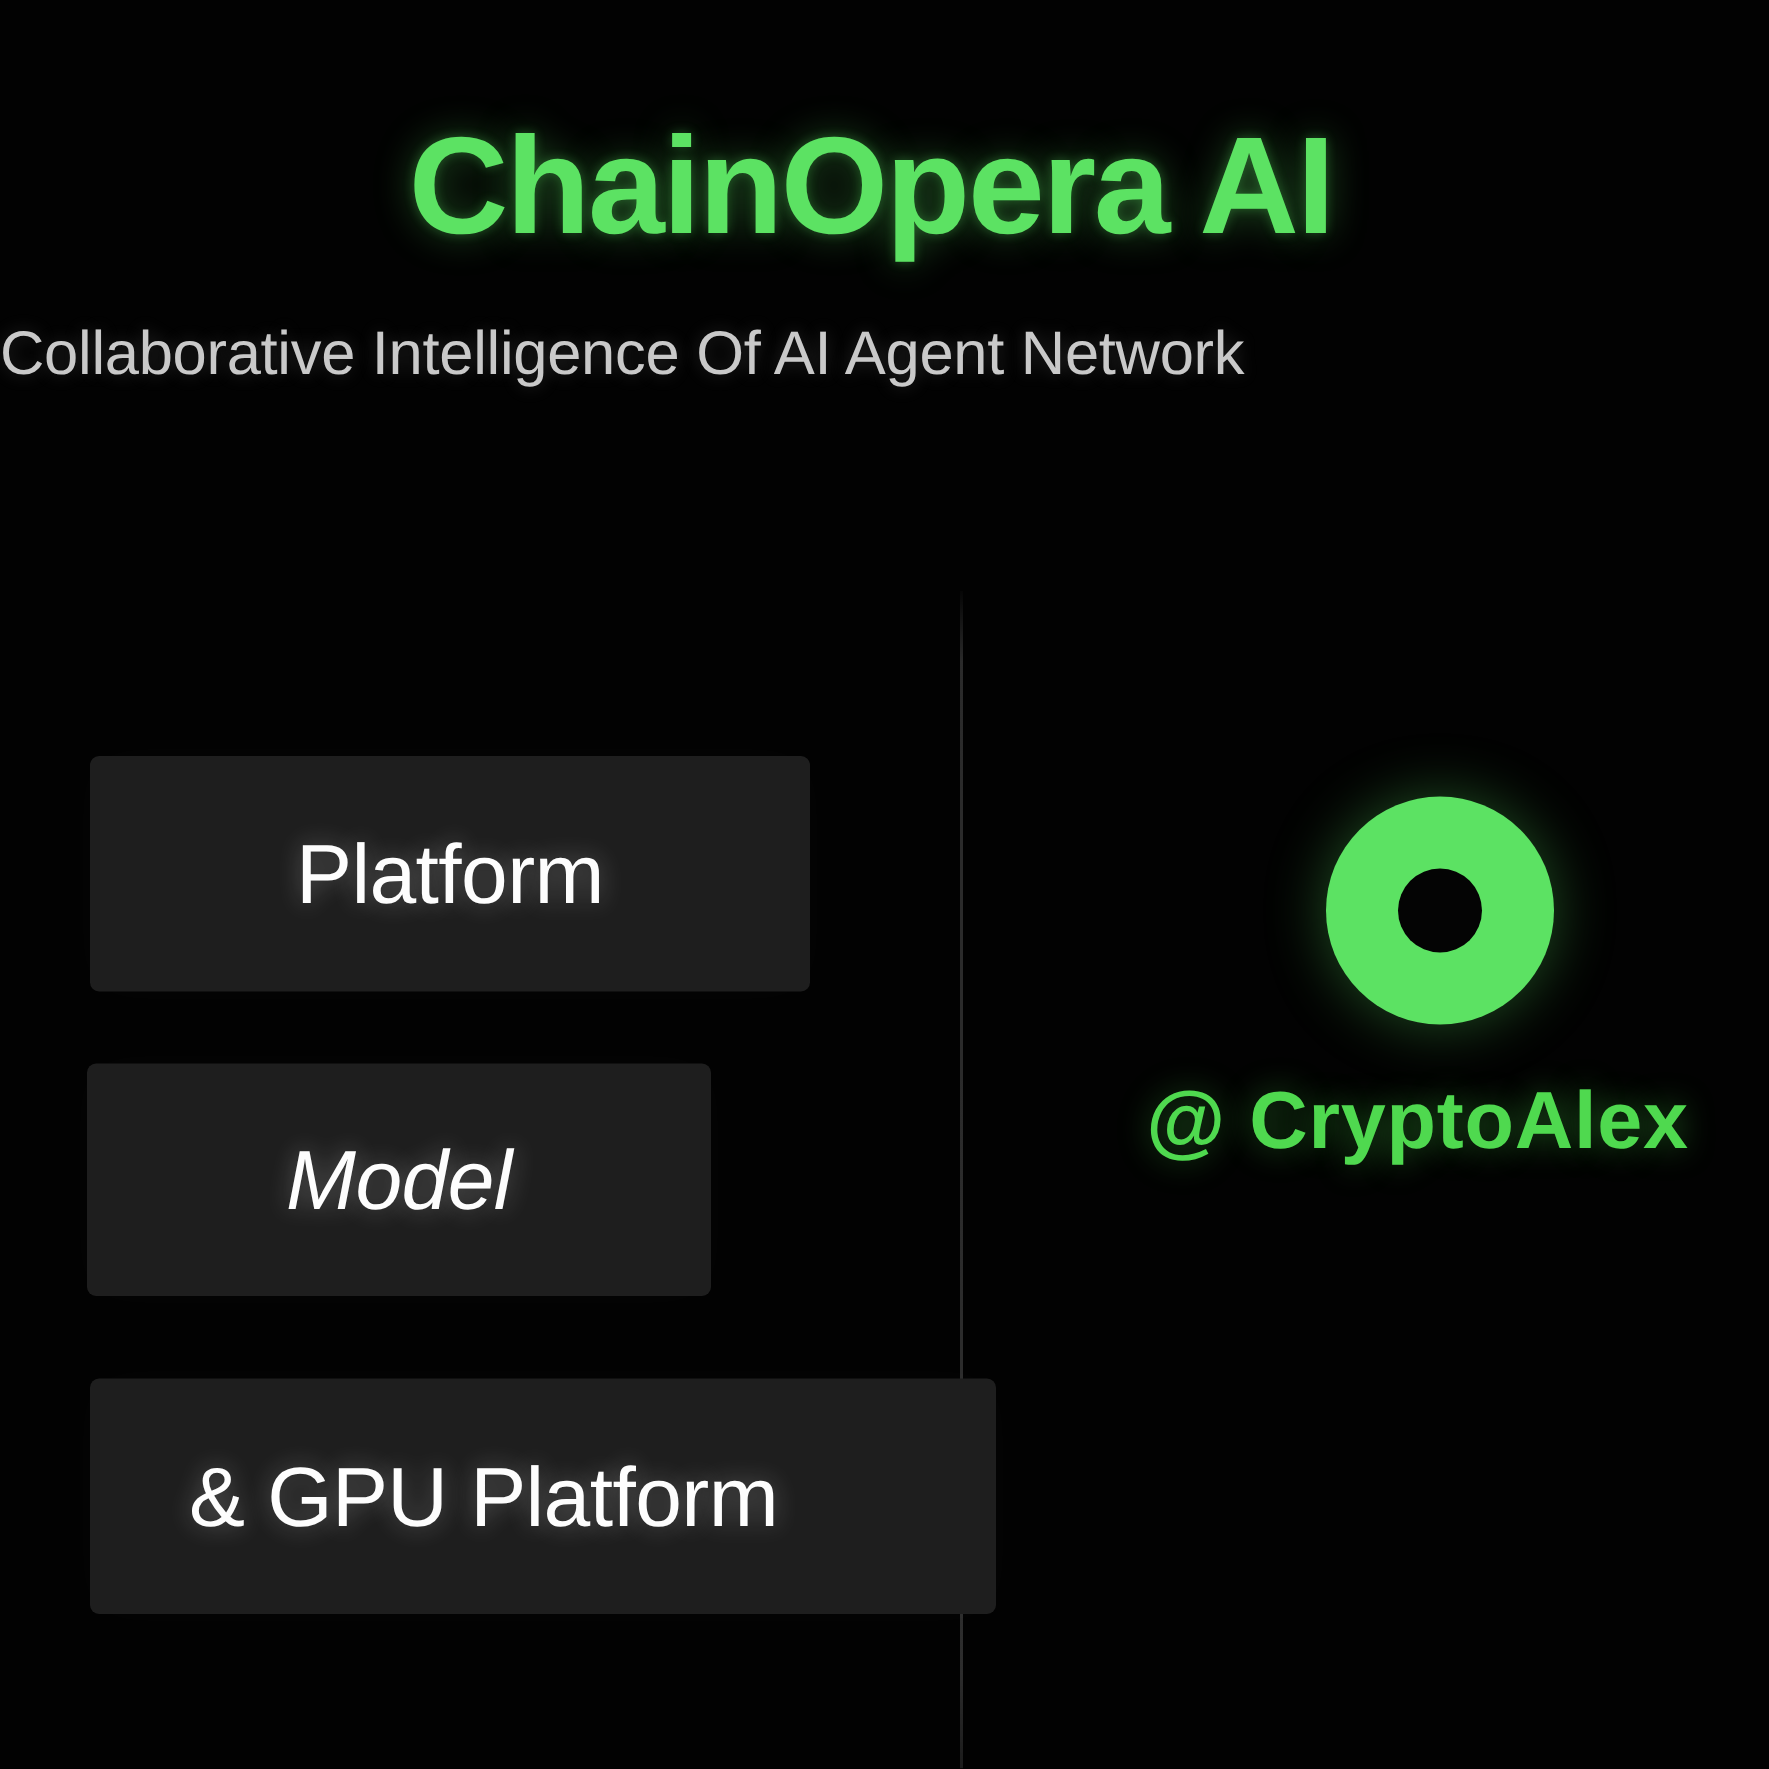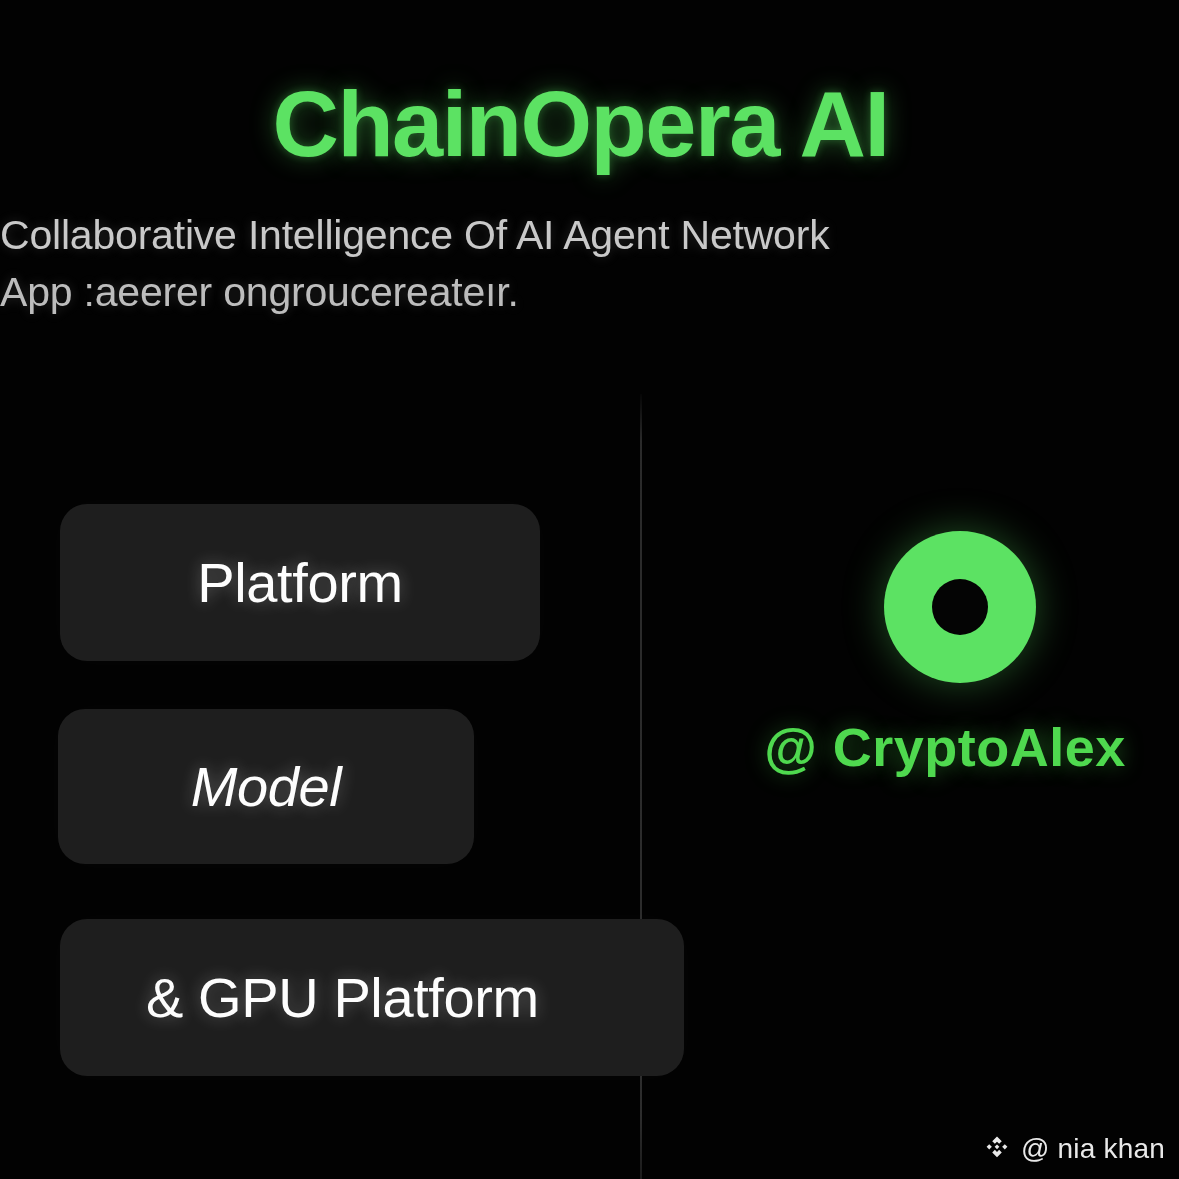--- a/index.html
+++ b/index.html
@@ -71,35 +71,35 @@
                 rgba(255,255,255,0.015) 0%,
                 rgba(255,255,255,0.16) 6%,
                 rgba(255,255,255,0.17) 92%,
                 rgba(255,255,255,0.10) 100%);
   }
 
   
   .pill {
     position: absolute;
     background: #1e1e1e;
-    border-radius: 27px;
+    border-radius: 6px;
     display: flex;
     align-items: center;
     box-shadow: 0 0 34px rgba(255,255,255,0.018);
   }
   .pill-label {
     font-size: 56px;
     font-weight: 400;
     color: #fdfdfd;
     letter-spacing: -0.4px;
     white-space: nowrap;
     text-shadow: 0 0 16px rgba(255,255,255,0.30);
   }
   .pill.center { justify-content: center; }
-  .pill.left-align { justify-content: flex-start; padding-left: 86px; }
+  .pill.left-align { justify-content: flex-start; padding-left: 66px; }
 
   #pill-platform { left: 60px; top: 504px;  width: 480px; height: 157px; }
   #pill-model    { left: 58px; top: 709px;  width: 416px; height: 155px; font-style: italic; }
   #pill-gpu      { left: 60px; top: 919px;  width: 538px; height: 157px; }
 
   
   .logo-ring {
     position: absolute;
     left: 884px;
     top: 531px;
@@ -156,47 +156,34 @@
 </style>
 </head>
 <body>
 
 <div id="canvas">
 
   <div class="brand-title">ChainOpera AI</div>
 
   <div class="subtitle-block">
     <div class="subtitle-line">Collaborative Intelligence Of AI Agent Network</div>
-    <div class="subtitle-line garbled">App :aeerer ongroucereateır.</div>
   </div>
 
   <div class="divider"></div>
 
   <div class="pill center" id="pill-platform">
     <span class="pill-label">Platform</span>
   </div>
 
   <div class="pill center" id="pill-model">
     <span class="pill-label">Model</span>
   </div>
 
   <div class="pill left-align" id="pill-gpu">
     <span class="pill-label">&amp; GPU Platform</span>
   </div>
 
   <div class="logo-ring"></div>
 
   <div class="handle">@ CryptoAlex</div>
 
-  <div class="watermark">
-    <svg class="wm-icon" viewBox="0 0 32 32">
-      <g fill="#e9e9e9">
-        <path d="M16 2.6 L21.1 7.7 L18.3 10.5 L16 8.2 L13.7 10.5 L10.9 7.7 Z"></path>
-        <path d="M7.7 10.9 L10.5 13.7 L7.7 16.5 L4.9 13.7 Z"></path>
-        <path d="M24.3 10.9 L27.1 13.7 L24.3 16.5 L21.5 13.7 Z"></path>
-        <path d="M16 11.2 L18.5 13.7 L16 16.2 L13.5 13.7 Z"></path>
-        <path d="M10.9 19.7 L13.7 16.9 L16 19.2 L18.3 16.9 L21.1 19.7 L16 24.8 Z"></path>
-      </g>
-    </svg>
-    <span class="wm-text">@ nia khan</span>
-  </div>
 
 </div>
 
 </body></html>

